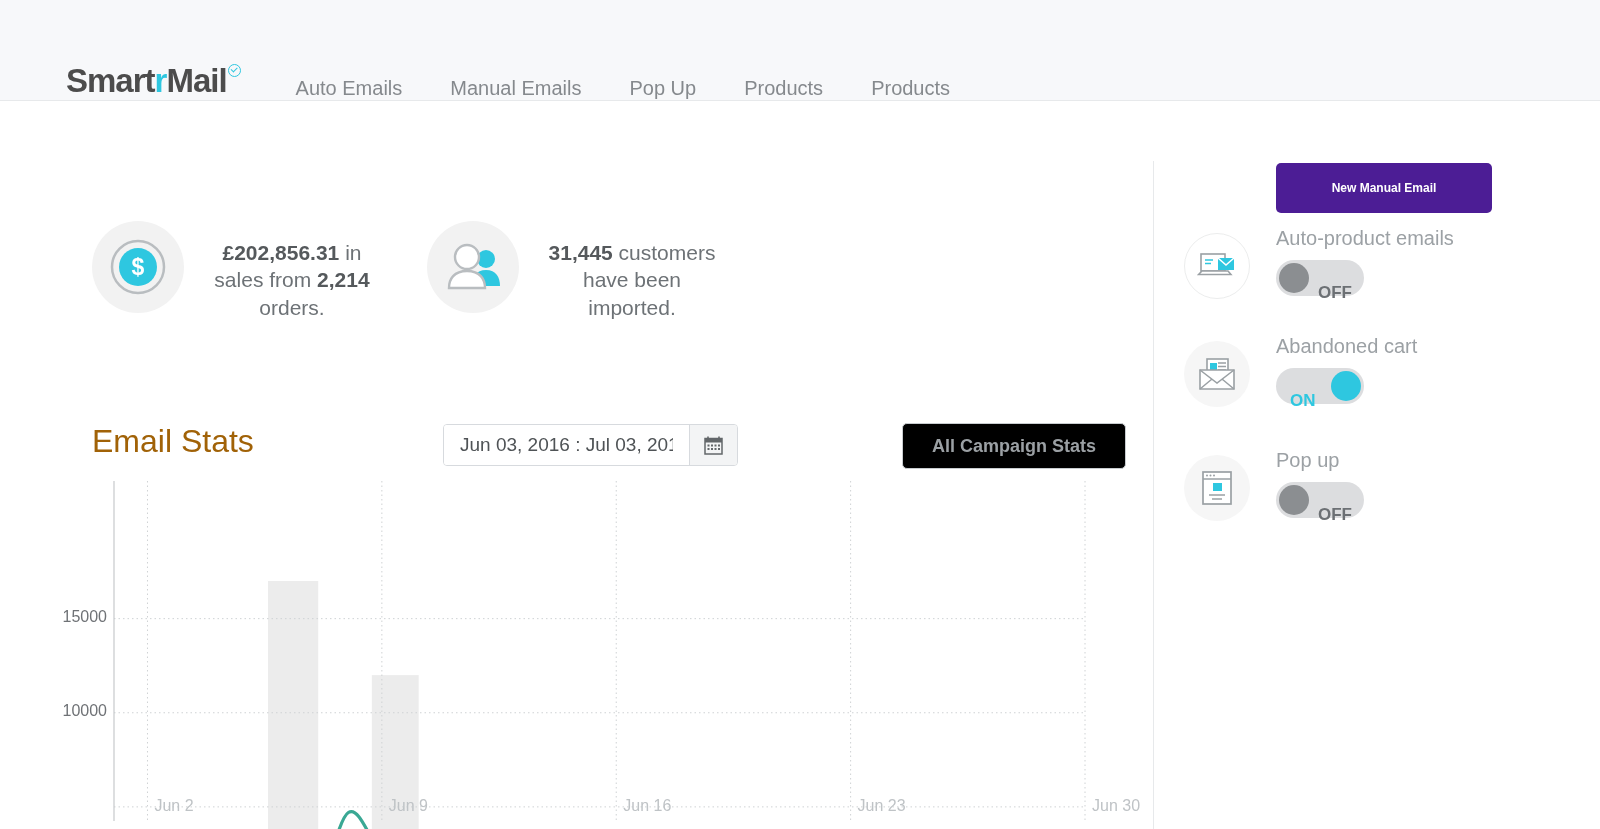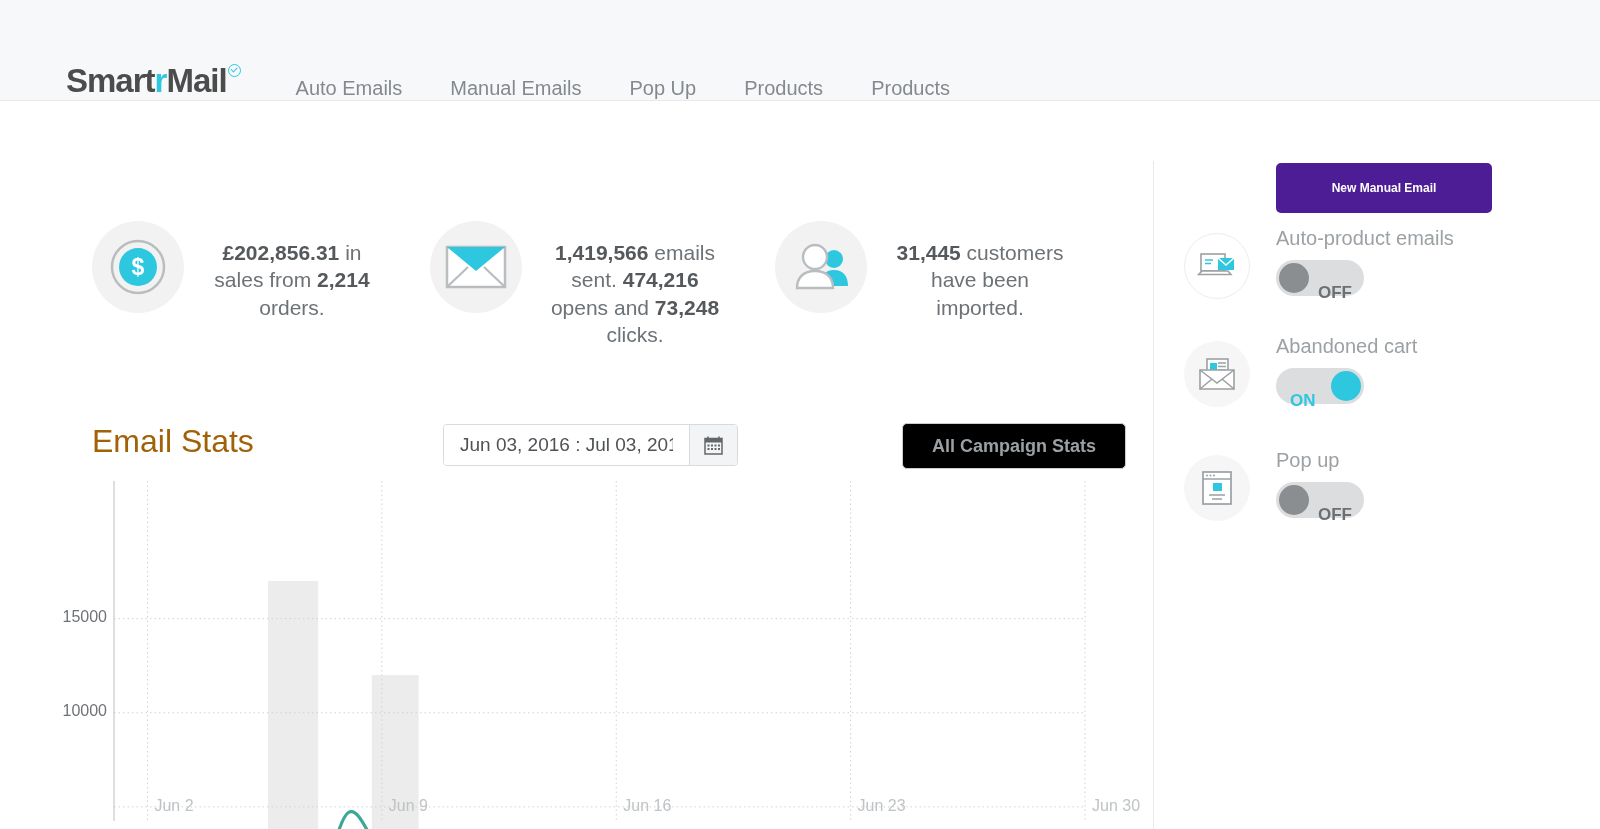--- a/index.html
+++ b/index.html
@@ -269,32 +269,20 @@
           <circle cx="28" cy="28" r="26" fill="none" stroke="#b9bdc0" stroke-width="2.5"></circle>
           <circle cx="28" cy="28" r="19" fill="#2ec7e0"></circle>
           <text x="28" y="36" text-anchor="middle" fill="#ffffff" font-size="23" font-family="Liberation Sans, sans-serif" font-weight="bold">$</text>
         </svg>
       </div>
       <div class="stat-text">
         <b>£202,856.31</b><span> in sales from </span><b>2,214</b><span> orders.</span>
       </div>
     </div>
 
-    <div class="stat stat-2">
-      <div class="stat-circle">
-        <svg width="62" height="48" viewBox="0 0 62 48">
-          <rect x="2" y="4" width="58" height="40" fill="#ffffff" stroke="#b9bdc0" stroke-width="2.5"></rect>
-          <path d="M2 4 L31 28 L60 4 Z" fill="#2ec7e0"></path>
-          <path d="M2 44 L23 24 M60 44 L39 24" fill="none" stroke="#b9bdc0" stroke-width="2.2"></path>
-        </svg>
-      </div>
-      <div class="stat-text">
-        <b>1,419,566</b><span> emails sent. </span><b>474,216</b><span> opens and </span><b>73,248</b><span> clicks.</span>
-      </div>
-    </div>
 
     <div class="stat stat-3">
       <div class="stat-circle">
         <svg width="58" height="50" viewBox="0 0 58 50">
           <circle cx="42" cy="17" r="9" fill="#2ec7e0"></circle>
           <path d="M42 28 C52 28 56 35 56 44 L28 44 C28 35 32 28 42 28 Z" fill="#2ec7e0"></path>
           <circle cx="23" cy="15" r="12" fill="#ffffff" stroke="#b9bdc0" stroke-width="2.4"></circle>
           <path d="M23 29 C36 29 41 37 41 46 L5 46 C5 37 10 29 23 29 Z" fill="#ffffff" stroke="#b9bdc0" stroke-width="2.4"></path>
         </svg>
       </div>

